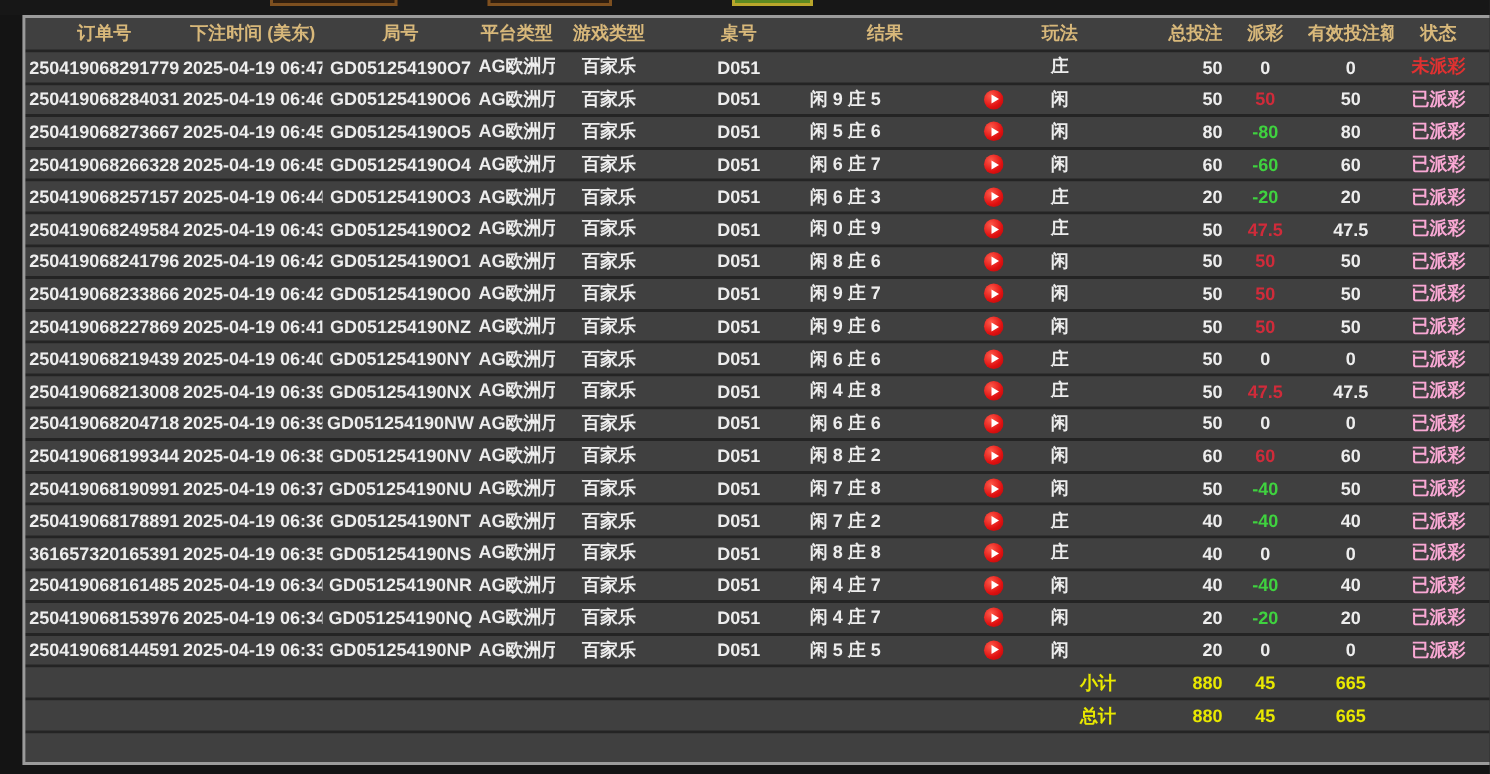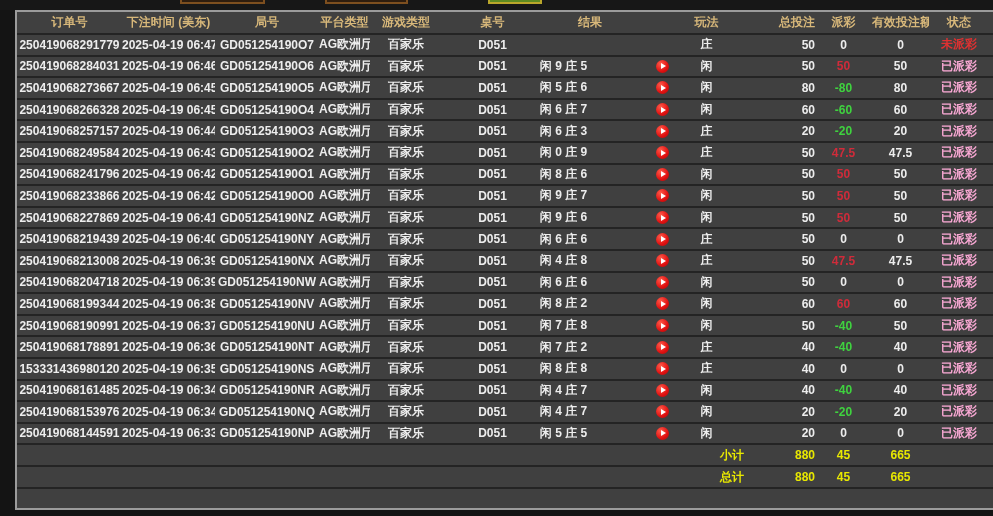--- a/index.html
+++ b/index.html
@@ -353,21 +353,21 @@
           </span>
     </div>
     <div class="c c-play">庄</div>
     <div class="c c-bet">40</div>
     <div class="c c-payout loss">-40</div>
     <div class="c c-valid">40</div>
     <div class="c c-status paid">已派彩</div>
     <div class="c c-extra">-</div>
   </div>
       <div class="row">
-    <div class="c c-order">153331436980120</div>
+    <div class="c c-order">361657320165391</div>
     <div class="c c-time">2025-04-19 06:35:28</div>
     <div class="c c-round">GD051254190NS</div>
     <div class="c c-platform">AG欧洲厅</div>
     <div class="c c-game">百家乐</div>
     <div class="c c-table">D051</div>
     <div class="c c-result">
       <span class="result-text">闲 8 庄 8</span>
       <span class="replay">
             <span class="tri"></span>
           </span>

